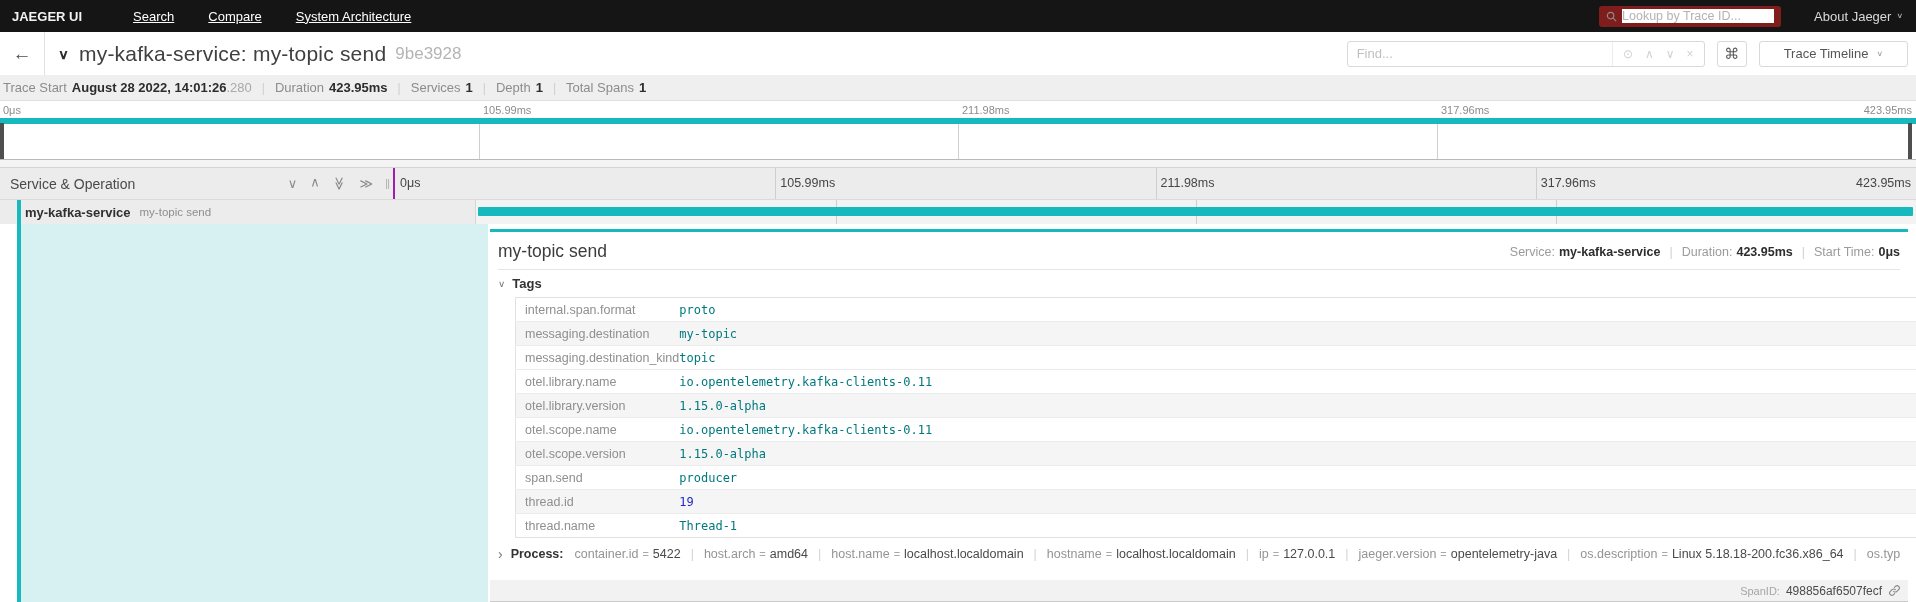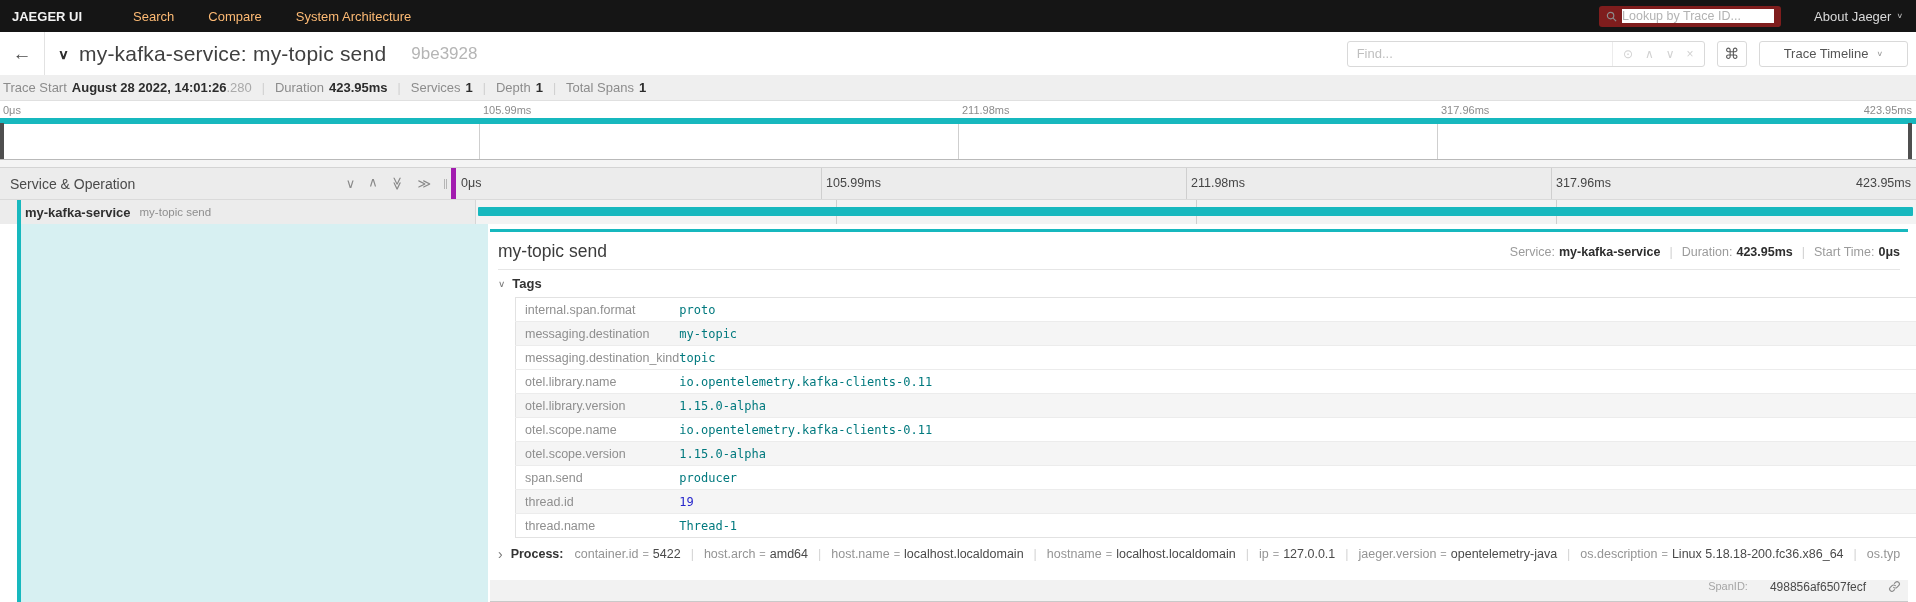--- a/index.html
+++ b/index.html
@@ -3,36 +3,36 @@
 <meta charset="utf-8">
 <style>
   * { margin:0; padding:0; box-sizing:border-box; }
   html,body { background:#fff; }
   body { font-family:"Liberation Sans", sans-serif; }
   #stage { position:relative; width:1916px; height:602px; background:#fff; overflow:hidden; }
 
   
   .topnav { height:32px; background:#151515; display:flex; align-items:center; padding:0 13px 0 12px; }
   .brand { color:#f2f2f2; font-size:13px; font-weight:700; margin-right:34px; cursor:pointer; }
-  .navitem { color:#fdba74; font-size:13px; padding:0 17px; cursor:pointer; }
+  .navitem { color:#ffffff; font-size:13px; padding:0 17px; cursor:pointer;text-decoration:underline; }
   .nav-right { margin-left:auto; display:flex; align-items:center; }
   .lookup { width:182px; height:21px; background:#7f1d1d; border-radius:3px; display:flex; align-items:center; padding:0 7px; margin-right:33px; }
   .lookup svg { flex:0 0 auto; margin-right:5px; }
   .lookup input { border:none; outline:none; width:100%; font-size:12.5px; color:#333; font-family:"Liberation Sans",sans-serif; }
   .lookup input::placeholder { color:#b3b3b3; }
   .about { color:#d9d9d9; font-size:13px; display:flex; align-items:center; gap:5px; cursor:pointer; }
   .mini-chev { font-size:9px; color:#bdbdbd; transform:scaleY(.8); }
 
   
   .tracebar { height:43px; display:flex; align-items:center; background:#fff; }
   .backbtn { width:44px; text-align:center; font-size:19px; color:#4a4a4a; cursor:pointer; }
   .tb-sep { width:1px; align-self:stretch; background:#e2e2e2; }
   .collapse-chev { font-size:15px; font-weight:700; color:#2d2d2d; margin:0 10px 0 13px; cursor:pointer; transform:scaleY(.9); }
   .trace-title { font-size:21px; color:#404040; letter-spacing:.2px; }
-  .trace-id { font-size:17px; color:#b5b5b5; margin-left:25px; }
+  .trace-id { font-size:17px; color:#b5b5b5; margin-left:9px; }
   .tb-right { margin-left:auto; display:flex; align-items:center; gap:12px; padding-right:8px; }
   .findgroup { width:358px; height:26px; border:1px solid #d9d9d9; border-radius:3px; display:flex; align-items:center; background:#fff; }
   .findgroup input { flex:1; border:none; outline:none; font-size:13px; padding:0 9px; color:#333; font-family:"Liberation Sans",sans-serif; min-width:0; }
   .findgroup input::placeholder { color:#bfbfbf; }
   .find-icons { display:flex; align-items:center; gap:12px; padding:0 10px; border-left:1px solid #ececec; align-self:stretch; }
   .find-ic { color:#d2d2d2; font-size:12px; cursor:pointer; line-height:1; }
   .kbd-btn { width:30px; height:26px; border:1px solid #d9d9d9; border-radius:3px; display:flex; align-items:center; justify-content:center; font-size:15px; color:#595959; background:#fff; cursor:pointer; }
   .viewsel { height:26px; border:1px solid #d9d9d9; border-radius:3px; display:flex; align-items:center; gap:8px; padding:0 24px; font-size:13px; color:#555; background:#fff; cursor:pointer; }
   .viewsel .mini-chev { color:#999; }
 
@@ -49,21 +49,21 @@
   .mm-ruler span { position:absolute; top:3px; }
   .mm-canvas { position:absolute; left:0; right:0; top:17px; bottom:0; }
   .mm-bar { position:absolute; left:0; right:0; top:0; height:6px; background:var(--accent); }
   .mm-line { position:absolute; top:6px; bottom:0; width:1px; background:#cfcfcf; }
   .mm-handle { position:absolute; top:5px; bottom:0; width:4px; background:#4f4f4f; cursor:ew-resize; }
 
   .gapstrip { height:8px; background:#f4f4f4; border-bottom:1px solid #d4d4d4; }
 
   
   .tl-header { height:31px; display:flex; background:#ececec; }
-  .tl-left { width:456px; display:flex; align-items:center; padding-left:10px; position:relative; border-right:5px solid #a21caf; }
+  .tl-left { width:395px; display:flex; align-items:center; padding-left:10px; position:relative; border-right:2px solid #a21caf; }
   .tl-left-label { flex:1; font-size:14px; color:#4a4a4a; }
   .hdr-ic { color:#8a8a8a; font-size:13px; margin-right:13px; cursor:pointer; line-height:1; }
   .rot90 { display:inline-block; transform:rotate(90deg); }
   .rotn90 { display:inline-block; transform:rotate(-90deg); }
   .grip { width:3px; height:10px; border-left:1px solid #b5b5b5; border-right:1px solid #b5b5b5; margin-right:4px; cursor:col-resize; }
   .tl-ticks { flex:1; position:relative; font-size:12.5px; color:#454545; }
   .tl-ticks span { position:absolute; top:8px; }
   .tickline { position:absolute; top:0; bottom:0; width:1px; background:#cfcfcf; }
   .p25 { left:25%; } .p50 { left:50%; } .p75 { left:75%; }
 
@@ -99,21 +99,21 @@
   .tag-value { font-family:"DejaVu Sans Mono", monospace; font-size:12px; }
   .tag-value.str { color:#00797e; }
   .tag-value.num { color:#2626cc; }
   .process-line { display:flex; align-items:center; padding:9px 8px 0; font-size:12.5px; white-space:nowrap; overflow:hidden; cursor:pointer; }
   .proc-chev { color:#777; font-size:14px; margin-right:8px; line-height:1; }
   .proc-title { font-weight:700; color:#333; margin-right:11px; }
   .pkey { color:#949494; }
   .peq { color:#a8a8a8; margin:0 4px; font-size:11px; }
   .pval { color:#4a4a4a; }
   .psep { color:#d4d4d4; margin:0 10px; }
-  .spanid-bar { position:absolute; left:0; right:0; bottom:5px; height:22px; background:#f2f2f2; border-bottom:1px solid #c9c9c9; display:flex; align-items:flex-start; justify-content:flex-end; gap:22px; padding-right:7px; }
+  .spanid-bar { position:absolute; left:0; right:0; bottom:5px; height:22px; background:#f2f2f2; border-bottom:1px solid #c9c9c9; display:flex; align-items:center; justify-content:flex-end; gap:6px; padding-right:7px; }
   .spanid-label { font-size:11px; color:#a6a6a6; }
   .spanid-val { font-size:12px; color:#4a4a4a; }
   .link-ic { cursor:pointer; display:flex; align-items:center; }
 </style>
 </head>
 <body>
 
 <div id="stage">
 
   <div class="topnav">

